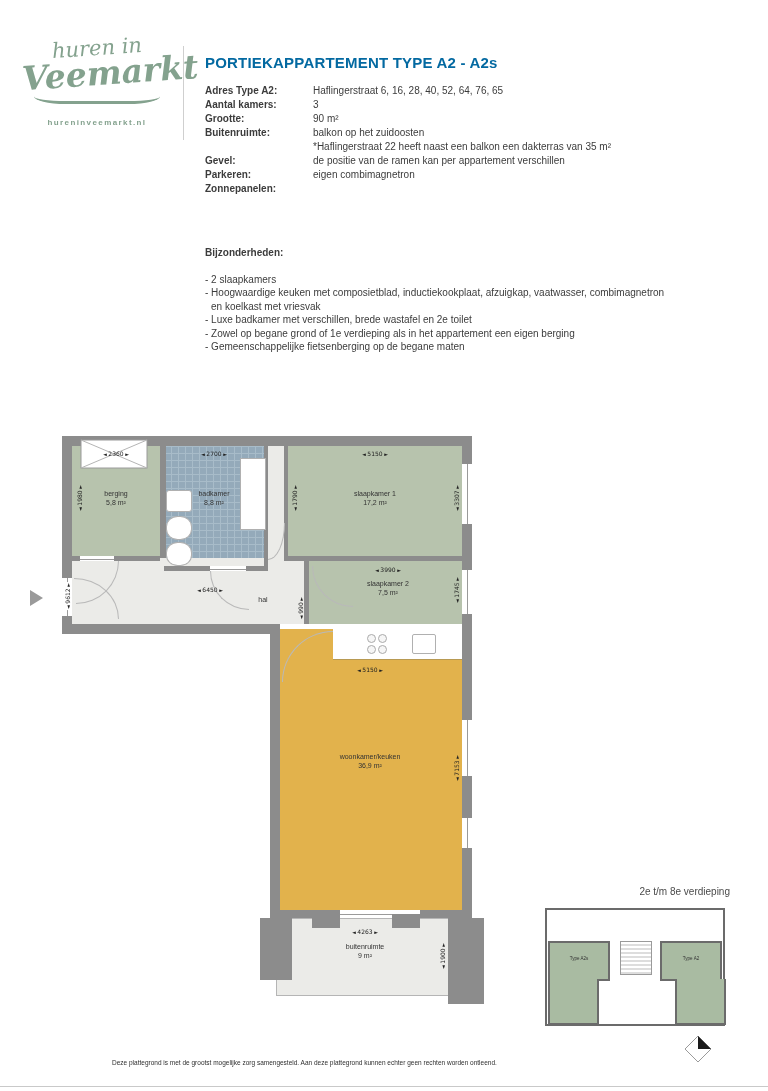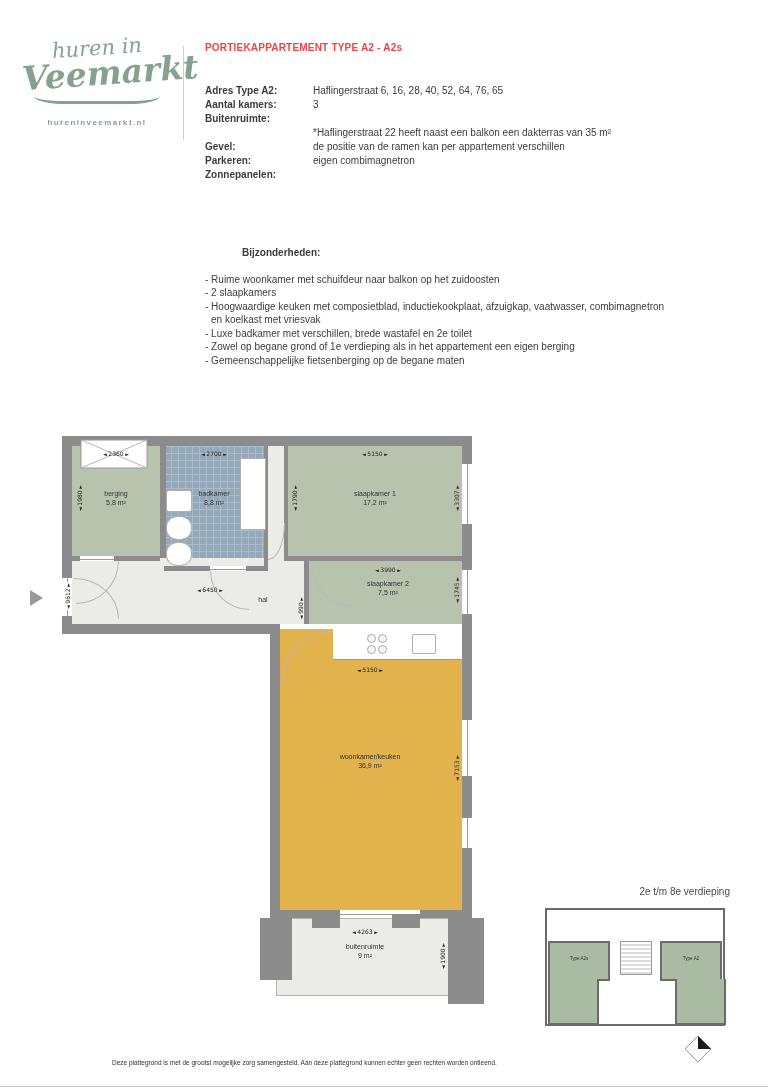--- a/index.html
+++ b/index.html
@@ -7,30 +7,30 @@
         font-family:"Liberation Sans",sans-serif;color:#3c3c3c;}
   .abs{position:absolute;}
   
   .logo{position:absolute;left:22px;top:36px;width:150px;text-align:center;color:#84a28e;}
   .logo-l1{font-family:"DejaVu Serif",serif;font-style:italic;font-size:21px;transform:rotate(-4deg);}
   .logo-l2{font-family:"DejaVu Serif",serif;font-style:italic;font-size:33px;font-weight:bold;
            margin-top:-6px;transform:rotate(-4deg);}
   .swash{width:126px;height:12px;margin:-4px auto 0;border-bottom:3px solid #84a28e;border-radius:50%/100%;}
   .logo-url{margin-top:14px;font-size:8px;font-weight:bold;letter-spacing:1.4px;color:#84a28e;}
   .vdiv{position:absolute;left:183px;top:46px;width:1px;height:94px;background:#cfcfcf;}
-  .title{position:absolute;left:205px;top:42px;font-size:10px;letter-spacing:.2px;color:#ef4444;font-weight:600;}
+  .title{position:absolute;left:205px;top:54px;font-size:15px;letter-spacing:.2px;color:#0369a1;font-weight:600;}
   .title .b{font-weight:800;}
   
   .specs{position:absolute;left:205px;top:84px;font-size:10px;line-height:14px;width:470px;}
   .srow{display:flex;}
   .sl{width:108px;font-weight:bold;flex:none;}
   .sv{flex:1;}
   
   .features{position:absolute;left:205px;top:246px;width:470px;font-size:10px;line-height:13.5px;}
-  .fh{font-weight:bold;margin-bottom:13px;margin-left:37px;}
+  .fh{font-weight:bold;margin-bottom:13px;}
   .fi{padding-left:6px;text-indent:-6px;}
   
   .plan{position:absolute;left:60px;top:428px;width:458px;height:585px;}
   .wall{position:absolute;background:#8c8c8c;}
   .room{position:absolute;}
   .green{background:#b7c3ad;}
   .floor{background:#ebebe8;}
   .yellow{background:#e2b24c;}
   .tiles{background-color:#94aaba;
          background-image:linear-gradient(#a8bcc9 1px,transparent 1px),
@@ -90,42 +90,46 @@
   <div class="specs">
     <div class="srow">
         <span class="sl">Adres Type A2:</span>
         <span class="sv">Haflingerstraat 6, 16, 28, 40, 52, 64, 76, 65</span>
       </div>
     <div class="srow">
         <span class="sl">Aantal kamers:</span>
         <span class="sv">3</span>
       </div>
     <div class="srow">
+        <span class="sl">Grootte:</span>
+        <span class="sv">90 m²</span>
+      </div>
+    <div class="srow">
         <span class="sl">Buitenruimte:</span>
+        <span class="sv">balkon op het zuidoosten</span>
       </div>
     <div class="srow">
         <span class="sl"></span>
         <span class="sv">*Haflingerstraat 22 heeft naast een balkon een dakterras van 35 m²</span>
       </div>
     <div class="srow">
         <span class="sl">Gevel:</span>
         <span class="sv">de positie van de ramen kan per appartement verschillen</span>
       </div>
     <div class="srow">
         <span class="sl">Parkeren:</span>
         <span class="sv">eigen combimagnetron</span>
       </div>
     <div class="srow">
         <span class="sl">Zonnepanelen:</span>
       </div>
   </div>
 
   <div class="features">
     <div class="fh">Bijzonderheden:</div>
-    <div class="fi">- Ruime woonkamer met schuifdeur naar balkon op het zuidoosten</div>
     <div class="fi">- 2 slaapkamers</div>
     <div class="fi">- Hoogwaardige keuken met composietblad, inductiekookplaat, afzuigkap, vaatwasser, combimagnetron en koelkast met vriesvak</div>
     <div class="fi">- Luxe badkamer met verschillen, brede wastafel en 2e toilet</div>
     <div class="fi">- Zowel op begane grond of 1e verdieping als in het appartement een eigen berging</div>
     <div class="fi">- Gemeenschappelijke fietsenberging op de begane maten</div>
   </div>
 
   <div class="plan">
 
     <div class="room green" style="left:12px;top:18px;width:88px;height:112px;"></div>

